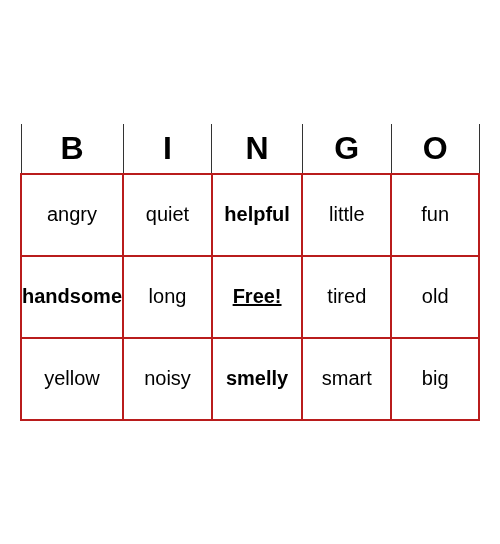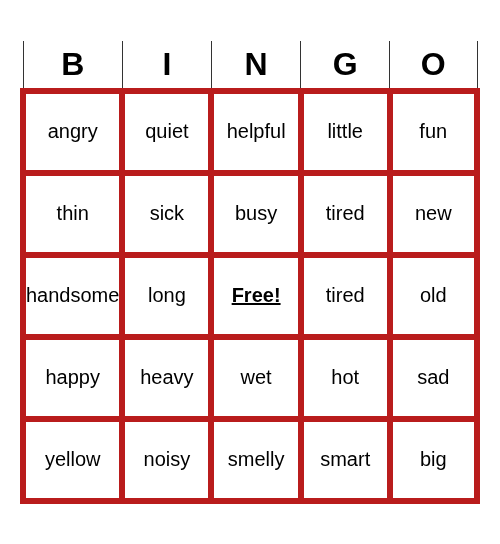--- a/index.html
+++ b/index.html
@@ -17,21 +17,21 @@
       height: 544px;
       font-family: Arial, sans-serif;
     }
 
     .bingo-card {
       width: 460px;
       border-collapse: collapse;
     }
 
     .bingo-card th, .bingo-card td {
-      border: 6px solid #b91c1c;
+      border: 2px solid #b91c1c;
       text-align: center;
       vertical-align: middle;
     }
 
     .bingo-header th {
       font-size: 32px;
       font-weight: bold;
       width: 92px;
       height: 50px;
       border: none;
@@ -48,20 +48,21 @@
     }
 
     .bingo-card td {
       width: 92px;
       height: 82px;
       font-size: 20px;
     }
 
     .small-text {
       font-size: 13px;
+      font-weight: bold;
     }
 
     .free-cell {
       font-size: 22px;
       font-weight: bold;
       text-decoration: underline;
     }
   </style>
 </head>
 <body>
@@ -78,39 +79,25 @@
   </thead>
   <tbody id="bingo-body">
   <tr>
         <td>angry</td>
         <td>quiet</td>
         <td class="small-text">helpful</td>
         <td>little</td>
         <td>fun</td>
       </tr>
       <tr>
-        <td>thin</td>
-        <td>sick</td>
-        <td>busy</td>
-        <td>tired</td>
-        <td>new</td>
-      </tr>
-      <tr>
         <td class="small-text">handsome</td>
         <td>long</td>
         <td class="free-cell">Free!</td>
         <td>tired</td>
         <td>old</td>
-      </tr>
-      <tr>
-        <td>happy</td>
-        <td>heavy</td>
-        <td>wet</td>
-        <td>hot</td>
-        <td>sad</td>
       </tr>
       <tr>
         <td>yellow</td>
         <td>noisy</td>
         <td class="small-text">smelly</td>
         <td>smart</td>
         <td>big</td>
       </tr>
     </tbody>
 </table>

